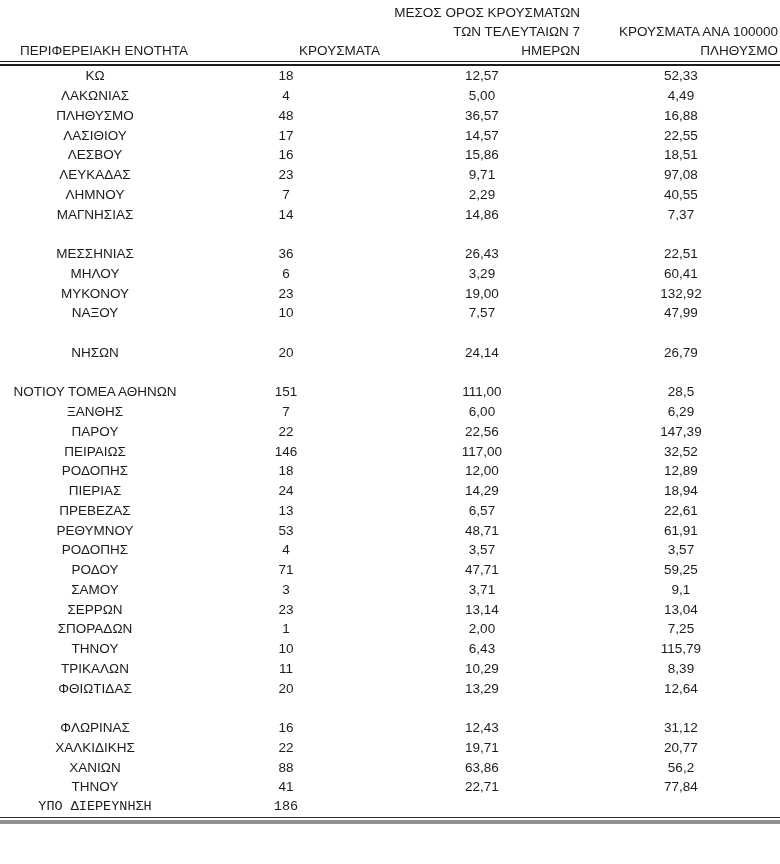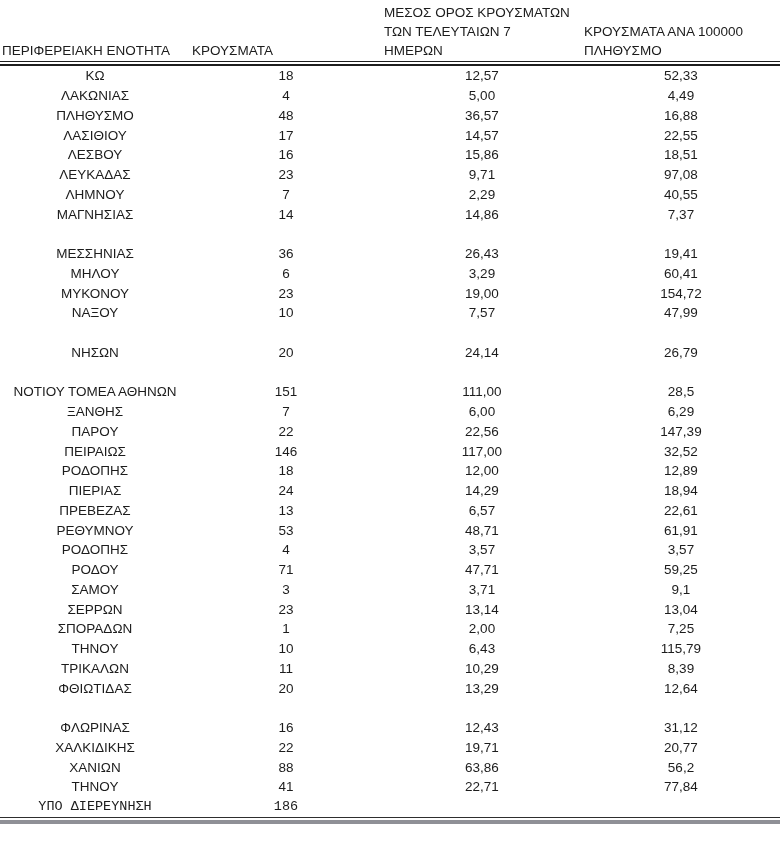--- a/index.html
+++ b/index.html
@@ -18,21 +18,21 @@
     font-size: 13.5px;
     color: #1c1c1c;
   }
   col.c1 { width: 190px; }
   col.c2 { width: 192px; }
   col.c3 { width: 200px; }
   col.c4 { width: 198px; }
 
   thead tr.head-row th {
     font-weight: normal;
-    text-align: left;
+    text-align: right;
     vertical-align: bottom;
     white-space: pre-line;
     line-height: 19px;
     padding: 3px 2px 1px;
     border-bottom: 1px solid #1f1f1f;   
   }
   thead tr.rule-row th {
     height: 2px;
     padding: 0;
     border-bottom: 2px solid #1f1f1f;   
@@ -131,33 +131,33 @@
       <tr>
         <td></td>
         <td></td>
         <td></td>
         <td></td>
       </tr>
       <tr>
         <td>ΜΕΣΣΗΝΙΑΣ</td>
         <td>36</td>
         <td>26,43</td>
-        <td>19,41</td>
+        <td>22,51</td>
       </tr>
       <tr>
         <td>ΜΗΛΟΥ</td>
         <td>6</td>
         <td>3,29</td>
         <td>60,41</td>
       </tr>
       <tr>
         <td>ΜΥΚΟΝΟΥ</td>
         <td>23</td>
         <td>19,00</td>
-        <td>154,72</td>
+        <td>132,92</td>
       </tr>
       <tr>
         <td>ΝΑΞΟΥ</td>
         <td>10</td>
         <td>7,57</td>
         <td>47,99</td>
       </tr>
       <tr>
         <td></td>
         <td></td>

